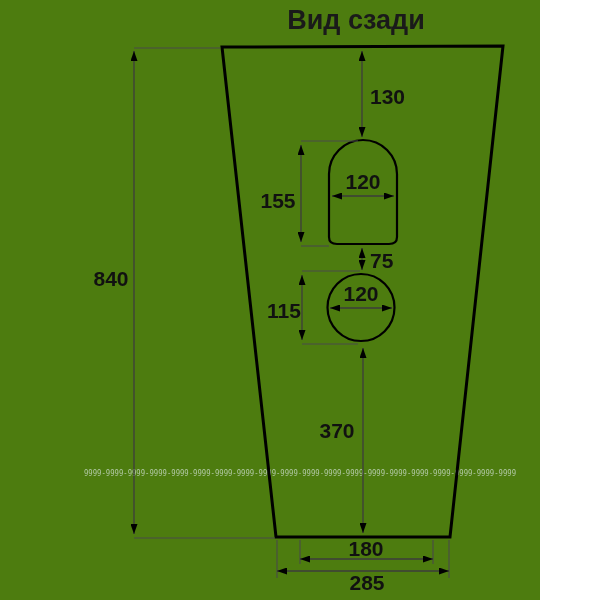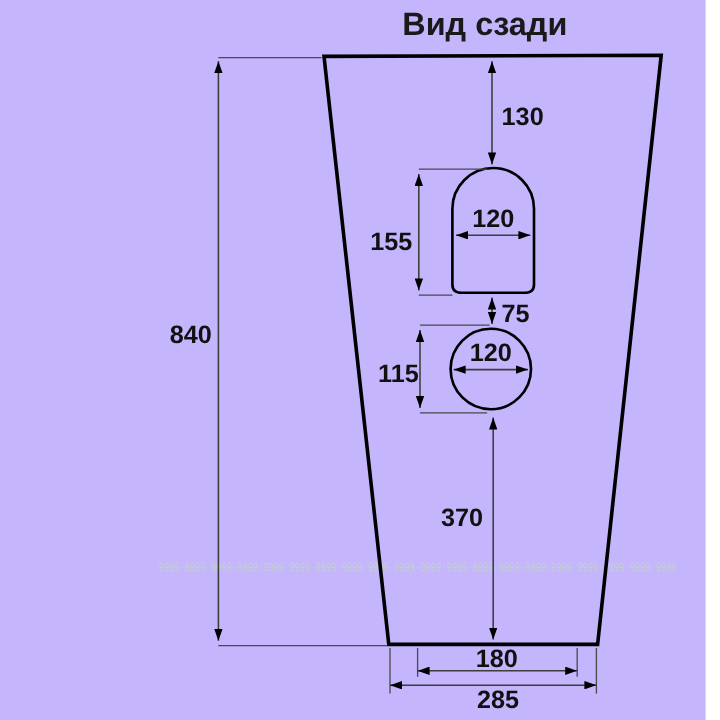--- a/index.html
+++ b/index.html
@@ -8,22 +8,21 @@
     width: 600px;
     height: 600px;
     background: #ffffff;
     overflow: hidden;
     font-family: "Liberation Sans", sans-serif;
   }
   .stage {
     position: relative;
     width: 540px;
     height: 600px;
-    background: #c4b5fd;
-    padding-left: 48px;
+    background: #4d7c0f;
   }
   svg { display: block; }
   .title-text {
     font-family: "Liberation Sans", sans-serif;
     font-size: 27px;
     font-weight: 700;
     fill: #1a1a1a;
   }
   .dim-label {
     font-family: "Liberation Sans", sans-serif;

